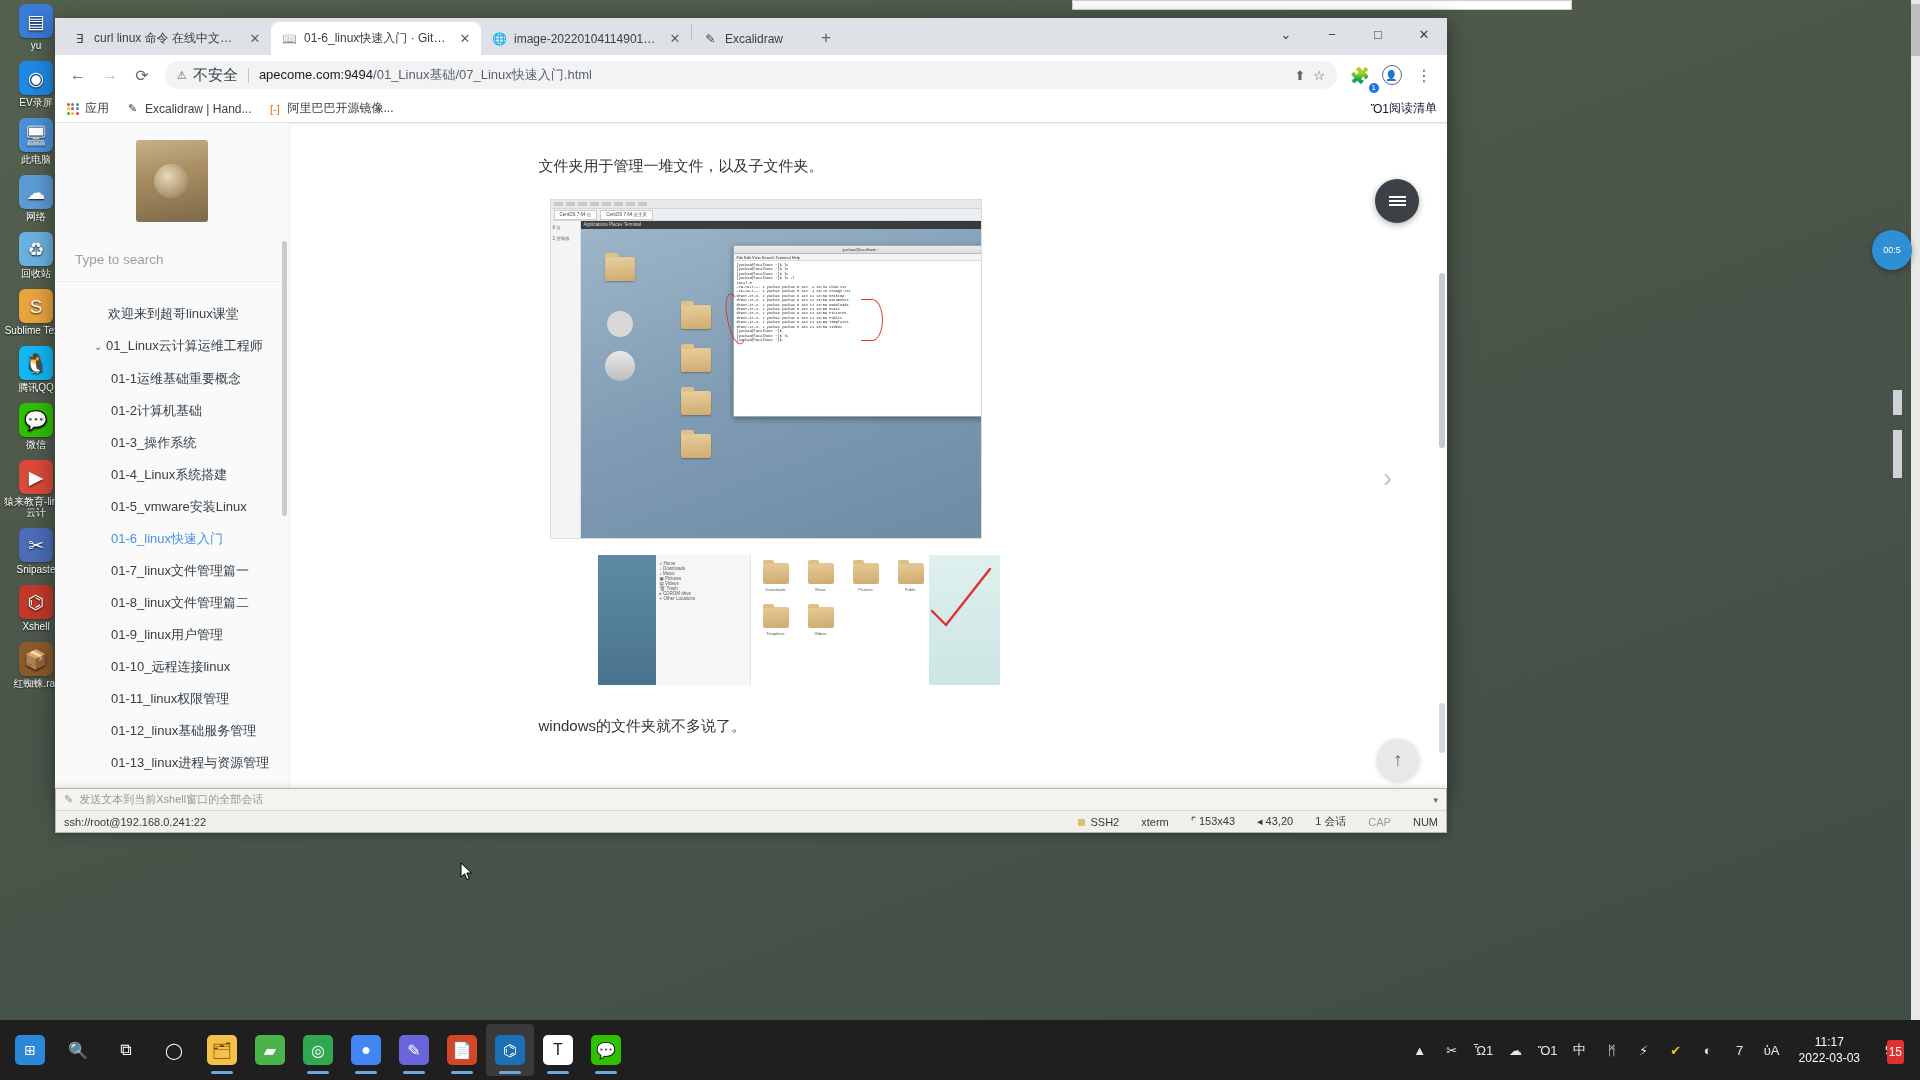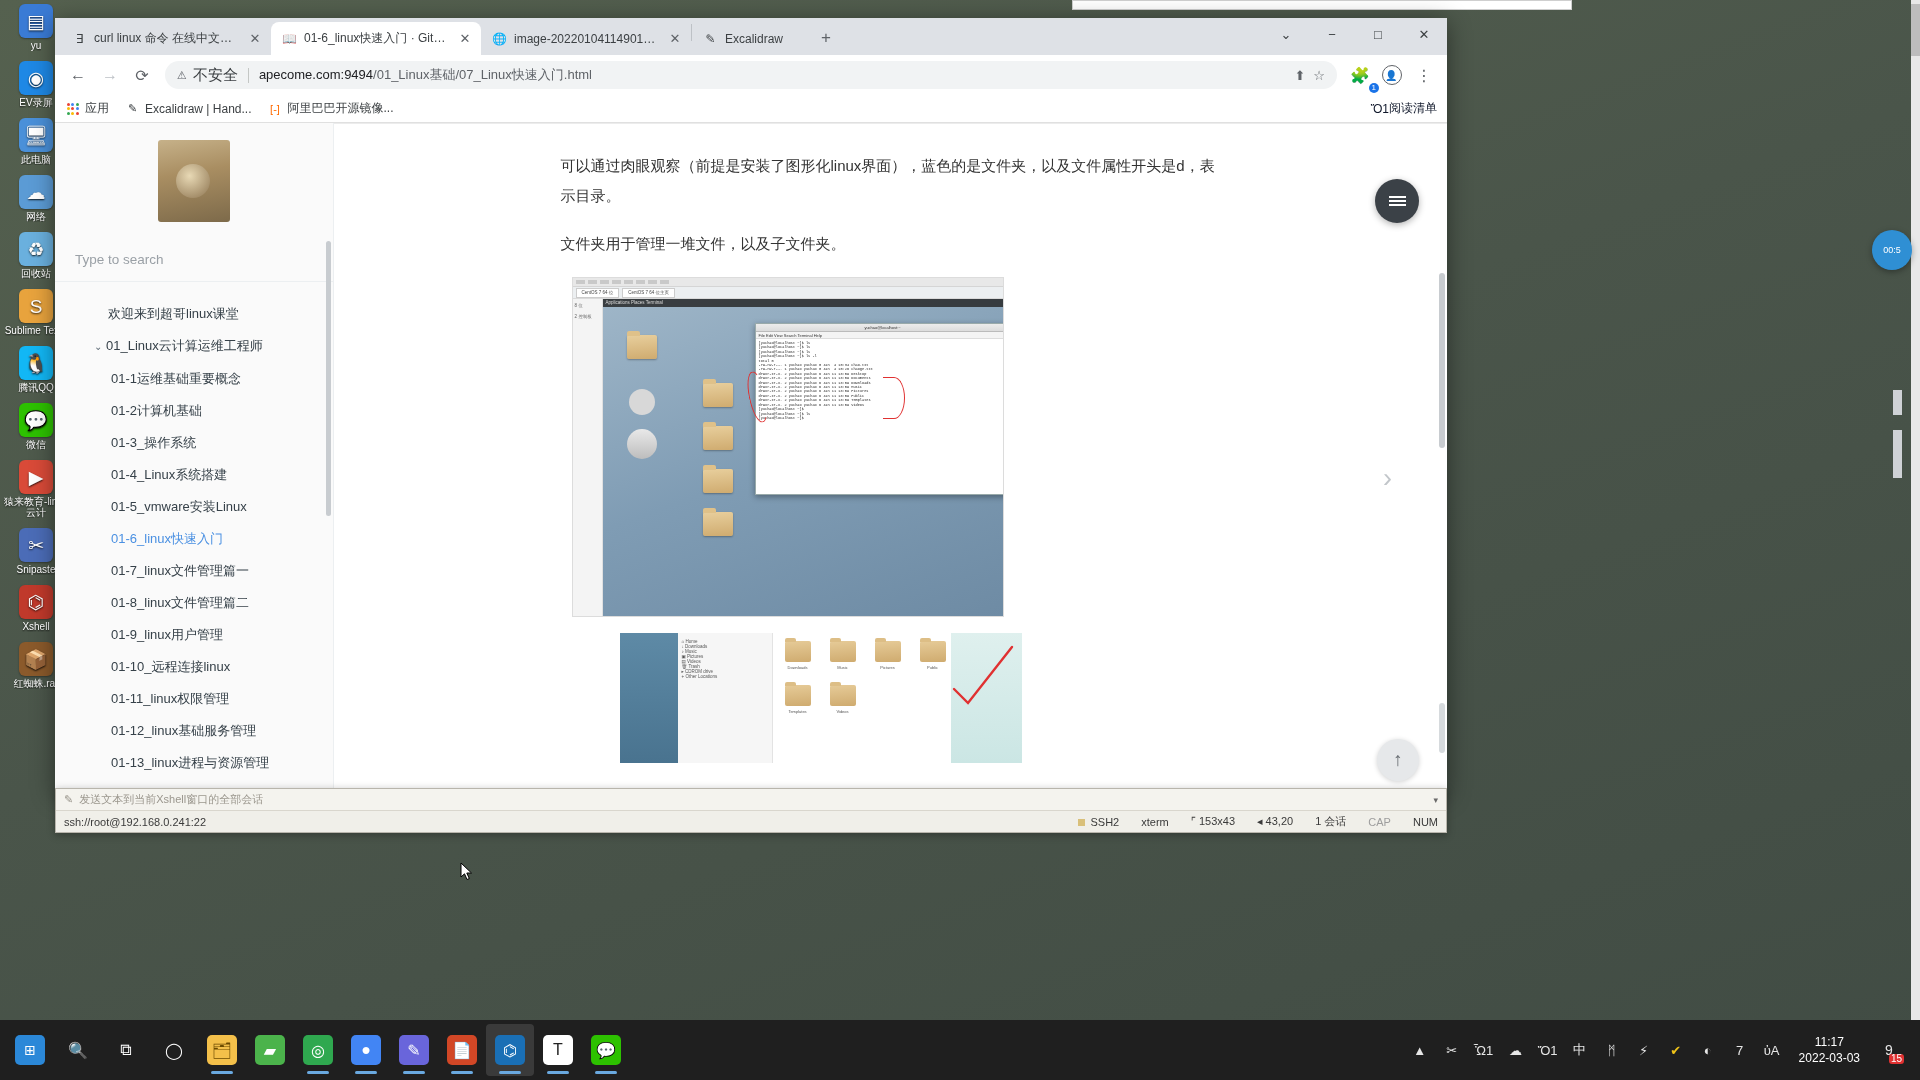--- a/index.html
+++ b/index.html
@@ -107,21 +107,21 @@
   .bm .bmi { width:15px;height:15px;display:flex;align-items:center;justify-content:center;font-size:11px;}
   .apps-grid { display:grid; grid-template-columns: repeat(3,3px); gap:1.5px; }
   .apps-grid i { width:3px;height:3px;border-radius:50%;display:block;}
   .readlist { margin-left:auto; display:flex;align-items:center;color:#0f172a;}
 
   
   .viewport { flex:1; display:flex; background:#fff; position:relative; overflow:hidden; }
 
   
   .gb-side {
-    width: 279px; background:#fafafa; border-right:1px solid #eceff1;
+    width: 235px; background:#fafafa; border-right:1px solid #eceff1;
     display:flex; flex-direction:column; position:relative;
   }
   .gb-logo { height: 115px; display:flex; align-items:center; justify-content:center; }
   .gb-logo .pic {
     width:72px; height:82px; border-radius:3px;
     background: linear-gradient(170deg,#c6b189 0%,#a98e62 40%,#7d6a4a 100%);
     position: relative; overflow:hidden;
   }
   .gb-logo .pic::after{
     content:""; position:absolute; left:18px; top:24px; width:34px; height:34px;
@@ -282,21 +282,21 @@
     width:22px; height:3px; border-radius:2px; background:#6aa9e0;
   }
   .tb-item.focus { background:rgba(255,255,255,.12); border-radius:4px; }
   .tray { margin-left:auto; display:flex; align-items:center; gap:10px; padding-right:12px; }
   .tray .ti { width:22px; height:22px; display:flex; align-items:center; justify-content:center;
      font-size:13px; color:#e6e6e6; }
   .clock { color:#fff; font-size:12px; text-align:center; line-height:16px; padding: 0 6px; }
   .notif { position:relative; width:26px; height:26px; display:flex; align-items:center;
      justify-content:center; color:#e6e6e6; font-size:14px; }
   .notif .bdg { position:absolute; right:-2px; bottom:-1px; background:#e03131; color:#fff;
-     font-size:10px; border-radius:3px; padding:0 2px; line-height:10px; }
+     font-size:12px; border-radius:3px; padding:7px 2px; line-height:10px; }
 
   
   .cursor { position:absolute; left:460px; top:862px; width:14px; height:20px; }
   .cursor svg { display:block; }
 
   
   .strip-top { position:absolute; left:1072px; top:0; width:500px; height:10px; background:#fff;
       border:1px solid #cfcfcf; }
 </style>
 </head>
@@ -502,21 +502,20 @@
 
         <div class="arrow-nav arrow-left">‹</div>
         <div class="arrow-nav arrow-right">›</div>
         <div class="backtop">↑</div>
 
         <div class="page-scroll"></div>
         <div class="page-scroll2"></div>
 
         <div class="gb-body">
           <div class="gb-inner">
-            <p class="gb-p">可以通过肉眼观察（前提是安装了图形化linux界面），蓝色的是文件夹，以及文件属性开头是d，表示目录。</p>
             <p class="gb-p">文件夹用于管理一堆文件，以及子文件夹。</p>
 
             <div class="shot1">
               <div class="vmbar">
                   <i></i>
                   <i></i>
                   <i></i>
                   <i></i>
                   <i></i>
                   <i></i>

